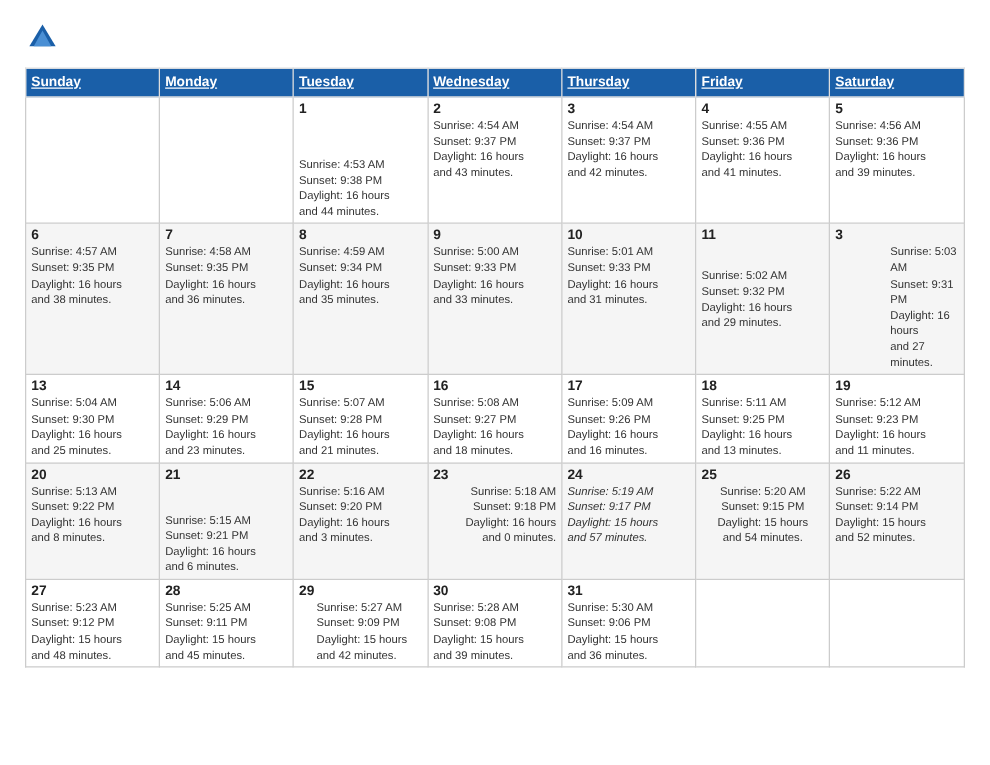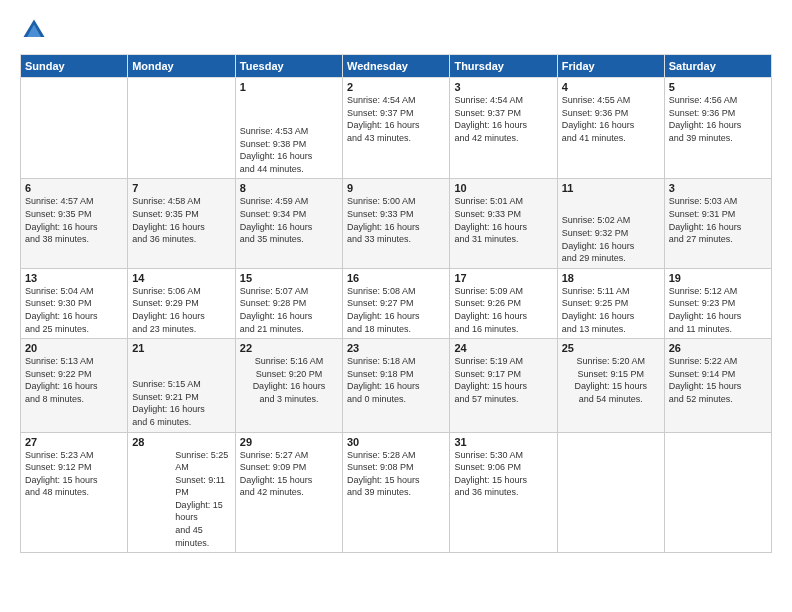--- a/index.html
+++ b/index.html
@@ -63,20 +63,21 @@
       border-collapse: collapse;
       font-size: 9.5px;
     }
     .calendar thead tr th {
       background: #1a5fa8;
       color: #fff;
       padding: 5px 4px;
       text-align: left;
       font-size: 11px;
       border: 1px solid #ddd;
+      text-decoration: underline;
     }
     .calendar tbody tr td {
       vertical-align: top;
       border: 1px solid #ccc;
       padding: 3px 4px;
       width: 108px;
       min-height: 68px;
       background: #fff;
     }
     .calendar tbody tr:nth-child(even) td {
@@ -209,21 +210,21 @@
           </td>
           <td>
             <span class="day-number">11</span>
             <div class="day-info" style="white-space: pre-line; margin-top: 20px;">Sunrise: 5:02 AM
 Sunset: 9:32 PM
 Daylight: 16 hours
 and 29 minutes.</div>
           </td>
           <td>
             <span class="day-number">3</span>
-            <div class="day-info" style="white-space: pre-line;">Sunrise: 5:03 AM
+            <div class="day-info" style="white-space: pre-line; margin-left: 44px;">Sunrise: 5:03 AM
 Sunset: 9:31 PM
 Daylight: 16 hours
 and 27 minutes.</div>
           </td>
         </tr>
         <tr>
           <td>
             <span class="day-number">13</span>
             <div class="day-info" style="white-space: pre-line;">Sunrise: 5:04 AM
 Sunset: 9:30 PM
@@ -283,35 +284,35 @@
           </td>
           <td>
             <span class="day-number">21</span>
             <div class="day-info" style="white-space: pre-line; margin-top: 24px;">Sunrise: 5:15 AM
 Sunset: 9:21 PM
 Daylight: 16 hours
 and 6 minutes.</div>
           </td>
           <td>
             <span class="day-number">22</span>
-            <div class="day-info" style="white-space: pre-line; text-align: center;">Sunrise: 5:16 AM
+            <div class="day-info" style="white-space: pre-line;">Sunrise: 5:16 AM
 Sunset: 9:20 PM
 Daylight: 16 hours
 and 3 minutes.</div>
           </td>
           <td>
             <span class="day-number">23</span>
-            <div class="day-info" style="white-space: pre-line;">Sunrise: 5:18 AM
+            <div class="day-info" style="white-space: pre-line; text-align: right;">Sunrise: 5:18 AM
 Sunset: 9:18 PM
 Daylight: 16 hours
 and 0 minutes.</div>
           </td>
           <td>
             <span class="day-number">24</span>
-            <div class="day-info" style="white-space: pre-line;">Sunrise: 5:19 AM
+            <div class="day-info" style="white-space: pre-line; font-style: italic;">Sunrise: 5:19 AM
 Sunset: 9:17 PM
 Daylight: 15 hours
 and 57 minutes.</div>
           </td>
           <td>
             <span class="day-number">25</span>
             <div class="day-info" style="white-space: pre-line; text-align: center;">Sunrise: 5:20 AM
 Sunset: 9:15 PM
 Daylight: 15 hours
 and 54 minutes.</div>
@@ -327,28 +328,28 @@
         <tr>
           <td>
             <span class="day-number">27</span>
             <div class="day-info" style="white-space: pre-line;">Sunrise: 5:23 AM
 Sunset: 9:12 PM
 Daylight: 15 hours
 and 48 minutes.</div>
           </td>
           <td>
             <span class="day-number">28</span>
-            <div class="day-info" style="white-space: pre-line; margin-left: 43px;">Sunrise: 5:25 AM
+            <div class="day-info" style="white-space: pre-line;">Sunrise: 5:25 AM
 Sunset: 9:11 PM
 Daylight: 15 hours
 and 45 minutes.</div>
           </td>
           <td>
             <span class="day-number">29</span>
-            <div class="day-info" style="white-space: pre-line;">Sunrise: 5:27 AM
+            <div class="day-info" style="white-space: pre-line; margin-left: 14px;">Sunrise: 5:27 AM
 Sunset: 9:09 PM
 Daylight: 15 hours
 and 42 minutes.</div>
           </td>
           <td>
             <span class="day-number">30</span>
             <div class="day-info" style="white-space: pre-line;">Sunrise: 5:28 AM
 Sunset: 9:08 PM
 Daylight: 15 hours
 and 39 minutes.</div>

